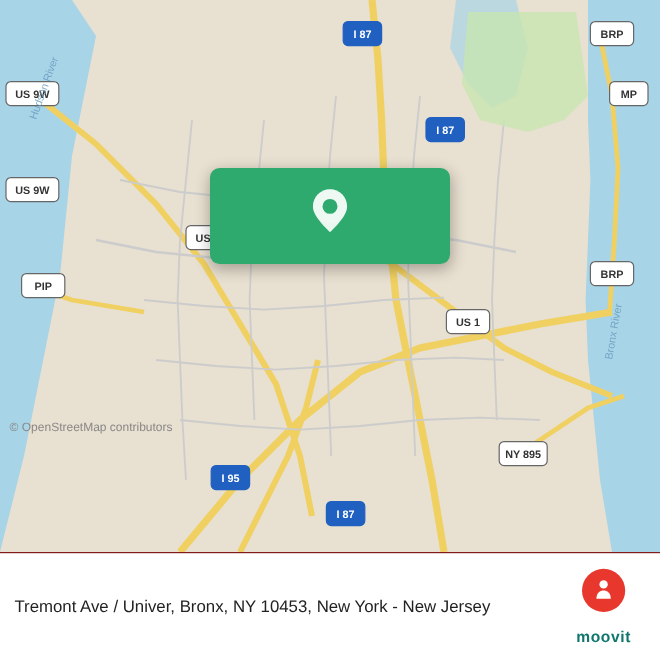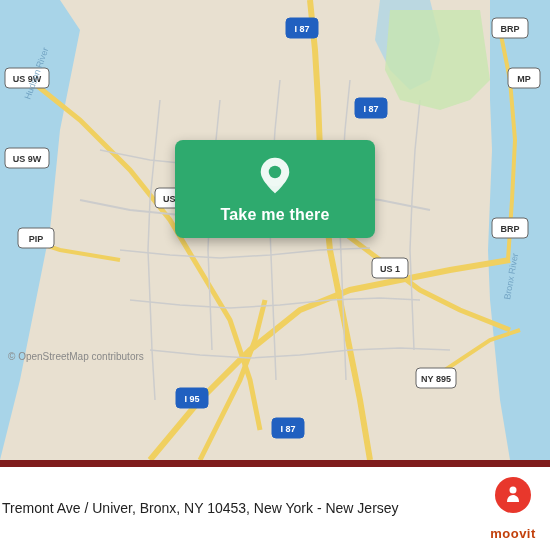--- a/index.html
+++ b/index.html
@@ -57,22 +57,22 @@
       letter-spacing: 0.2px;
     }
 
     
     #bottom-bar {
       width: 550px;
       height: 90px;
       background: #fff;
       display: flex;
       align-items: center;
-      padding: 10px 2px;
-      border-top: 7px solid #7f1d1d;
+      padding: 10px 12px;
+      border-top: 1px solid #7f1d1d;
     }
 
     #location-info {
       display: flex;
       flex-direction: column;
       flex: 1;
       padding-right: 10px;
     }
 
     #location-text {
@@ -108,21 +108,21 @@
     }
 
     #moovit-icon svg {
       width: 22px;
       height: 22px;
     }
 
     #moovit-label {
       font-size: 13px;
       font-weight: bold;
-      color: #c2410c;
+      color: #0f766e;
       letter-spacing: 0.5px;
       margin-top: 10px;
     }
   </style>
 </head>
 <body>
 
 <div id="map-container">
   <svg id="map-svg" viewBox="0 0 550 460" xmlns="http://www.w3.org/2000/svg">
 
@@ -207,21 +207,20 @@
   
   <div id="attribution">© OpenStreetMap contributors</div>
 
   
   <div id="location-card">
     <svg id="pin-icon" viewBox="0 0 40 45" xmlns="http://www.w3.org/2000/svg">
       <circle cx="20" cy="18" r="16" fill="white" opacity="0.25"></circle>
       <path d="M20 2 C11.2 2 4 9.2 4 18 C4 28 20 42 20 42 C20 42 36 28 36 18 C36 9.2 28.8 2 20 2 Z" fill="white" opacity="0.9"></path>
       <circle cx="20" cy="18" r="7" fill="#2eaa6e"></circle>
     </svg>
-    <button id="take-me-there-btn">Take me there</button>
   </div>
 </div>
 
 <div id="bottom-bar">
   <div id="location-info">
     <span id="location-text">Tremont Ave / Univer, Bronx, NY 10453, New York - New Jersey</span>
   </div>
   <div id="moovit-logo">
     <div id="moovit-icon">
       <svg viewBox="0 0 22 22" fill="none" xmlns="http://www.w3.org/2000/svg">

